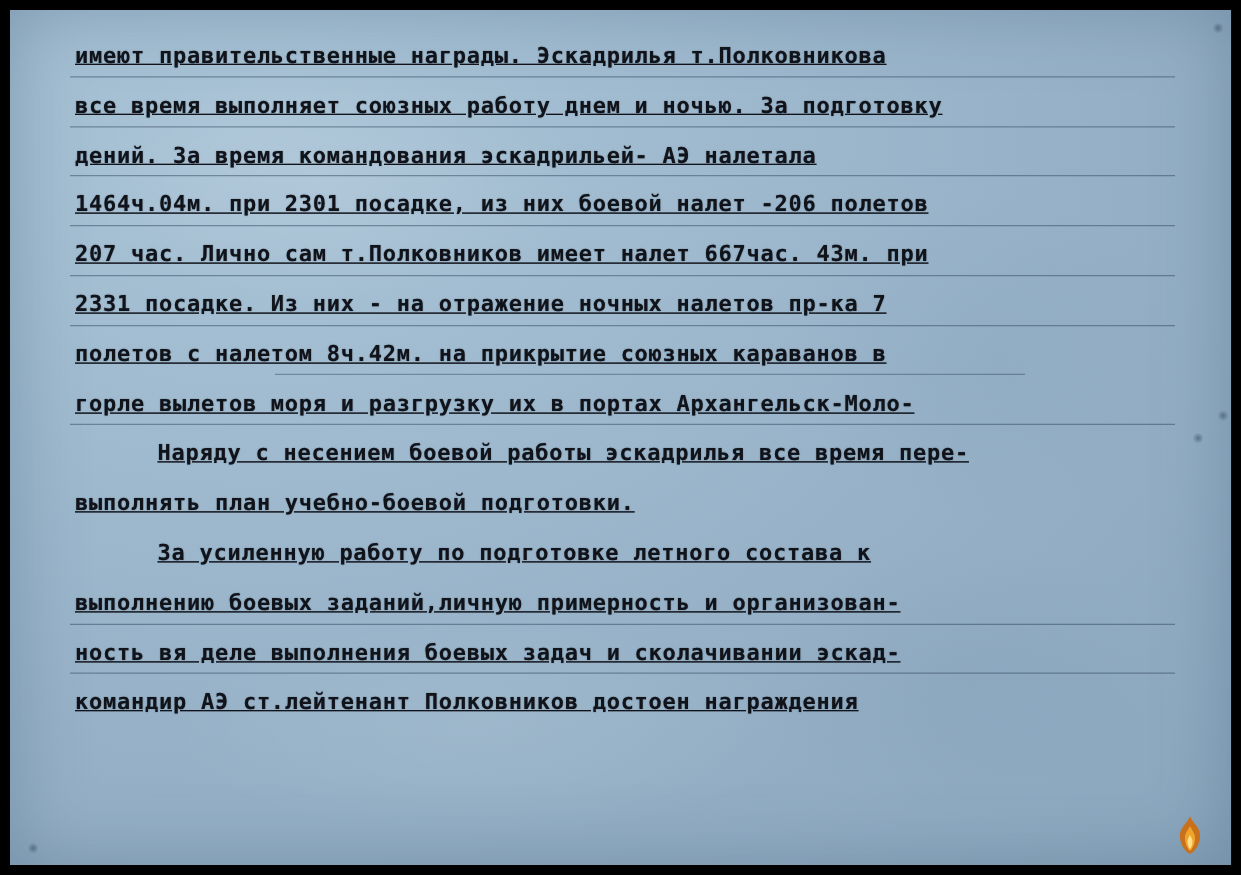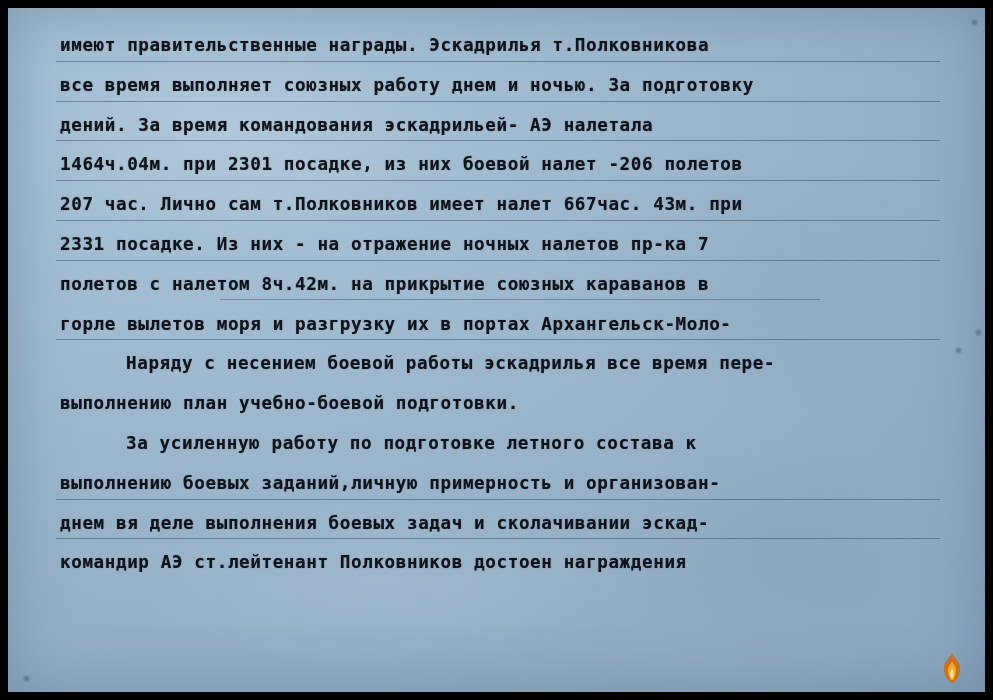--- a/index.html
+++ b/index.html
@@ -53,20 +53,21 @@
     white-space: pre;
     font-weight: bold;
     position: relative;
     height: 39.8px;
     display: flex;
     align-items: center;
   }
   .line span.t {
     display: inline-block;
     transform: scaleX(1.0);
+    text-decoration: underline;
   }
   
   .rule::after {
     content: "";
     position: absolute;
     left: -4px;
     right: 0;
     bottom: 4px;
     height: 1px;
     background: rgba(40,60,85,0.45);
@@ -135,24 +136,24 @@
     <div id="text-block">
       <div class="line rule"><span class="t">имеют правительственные награды. Эскадрилья т.Полковникова</span></div>
       <div class="line rule"><span class="t">все время выполняет союзных работу днем и ночью. За подготовку</span></div>
       <div class="line rule"><span class="t">дений. За время командования эскадрильей- АЭ налетала</span></div>
       <div class="line rule"><span class="t">1464ч.04м. при 2301 посадке, из них боевой налет -206 полетов</span></div>
       <div class="line rule"><span class="t">207 час. Лично сам т.Полковников имеет налет 667час. 43м. при</span></div>
       <div class="line rule"><span class="t">2331 посадке. Из них - на отражение ночных налетов пр-ка 7</span></div>
       <div class="line rule-short"><span class="t">полетов с налетом 8ч.42м. на прикрытие союзных караванов в</span></div>
       <div class="line rule"><span class="t">горле вылетов моря и разгрузку их в портах Архангельск-Моло-</span></div>
       <div class="line indent"><span class="t">Наряду с несением боевой работы эскадрилья все время пере-</span></div>
-      <div class="line"><span class="t">выполнению план учебно-боевой подготовки.</span></div>
+      <div class="line"><span class="t">выполнять план учебно-боевой подготовки.</span></div>
       <div class="line indent"><span class="t">За усиленную работу по подготовке летного состава к</span></div>
       <div class="line rule"><span class="t">выполнению боевых заданий,личную примерность и организован-</span></div>
-      <div class="line rule"><span class="t">днем вя деле выполнения боевых задач и сколачивании эскад-</span></div>
+      <div class="line rule"><span class="t">ность вя деле выполнения боевых задач и сколачивании эскад-</span></div>
       <div class="line"><span class="t">командир АЭ ст.лейтенант Полковников достоен награждения</span></div>
     </div>
 
     <div id="flame">
       <svg width="26" height="32" viewBox="0 0 26 32" aria-hidden="true">
         <path d="M13 1 C 16 8, 22 10, 21 18 C 20.4 25, 16 30, 13 31 C 10 30, 5.6 25, 5 18 C 4 10, 10 8, 13 1 Z" fill="#c8701c"></path>
         <path d="M13 9 C 15 13, 17.5 15, 17 19.5 C 16.6 24, 14.6 27.5, 13 28.5 C 11.4 27.5, 9.4 24, 9 19.5 C 8.5 15, 11 13, 13 9 Z" fill="#f0a52a"></path>
         <path d="M13 16 C 14.2 18.4, 15.2 19.6, 15 22 C 14.8 24.5, 13.8 26.5, 13 27.2 C 12.2 26.5, 11.2 24.5, 11 22 C 10.8 19.6, 11.8 18.4, 13 16 Z" fill="#ffe08a"></path>
       </svg>
     </div>

